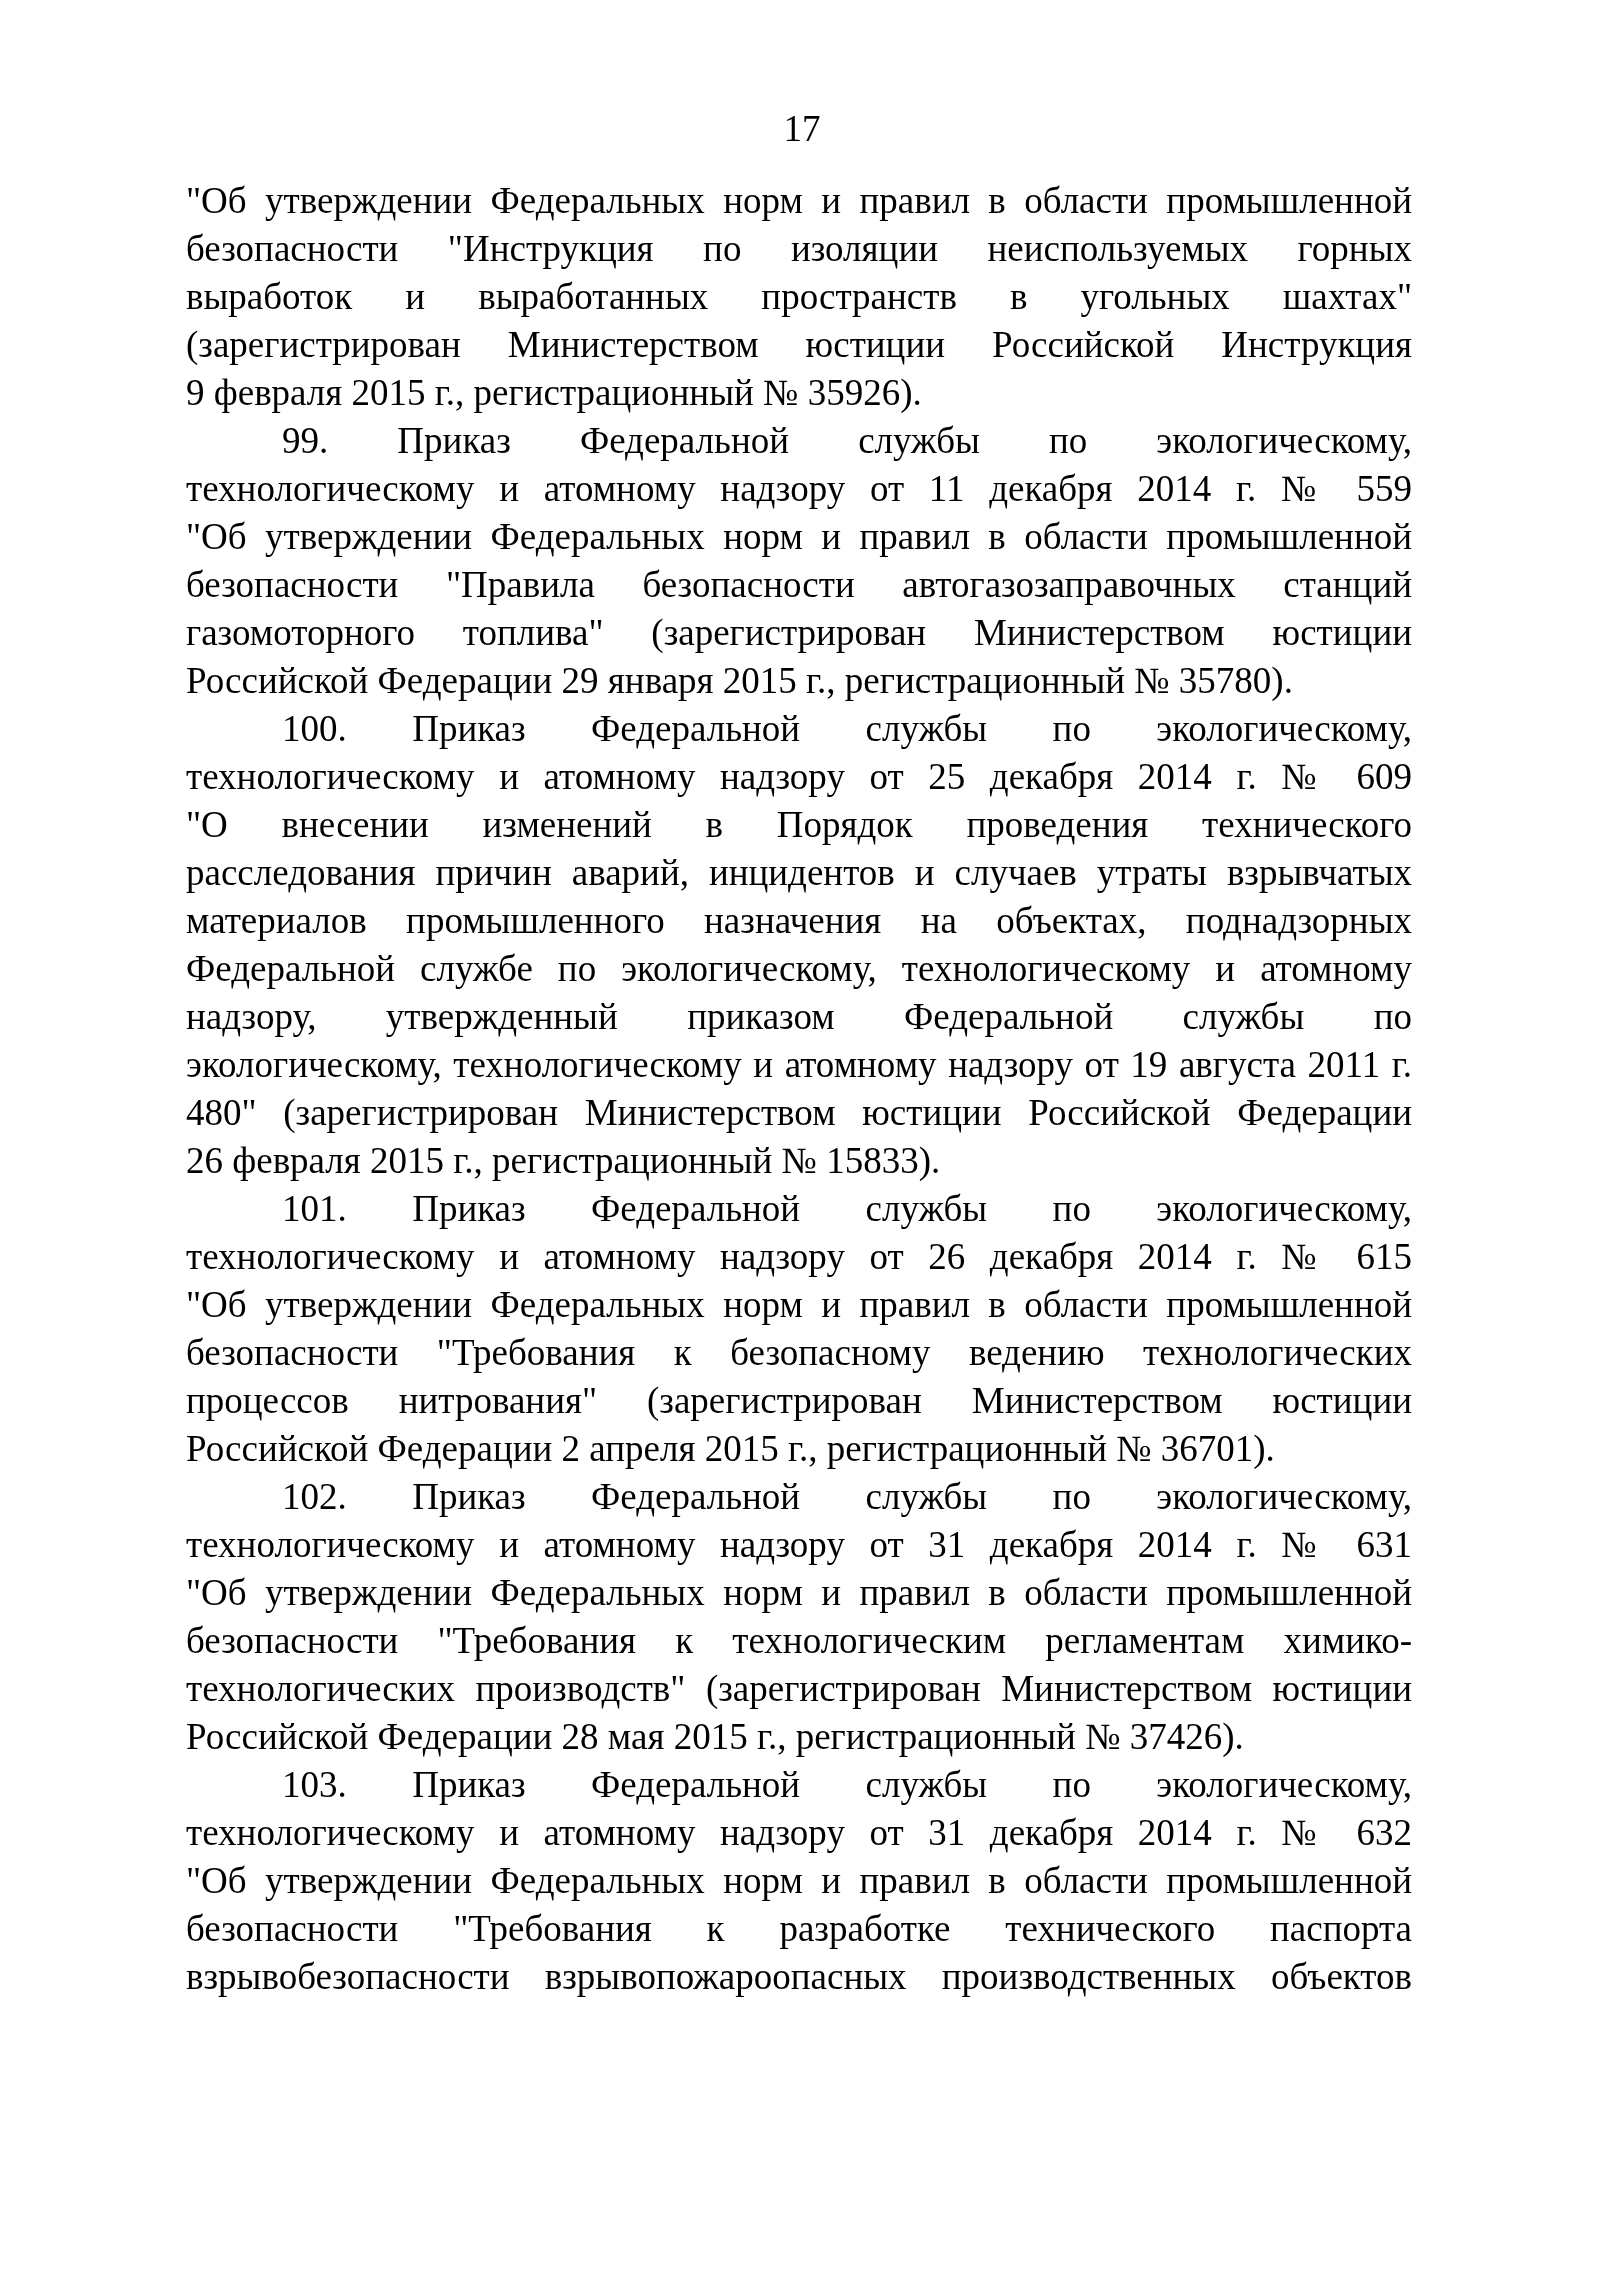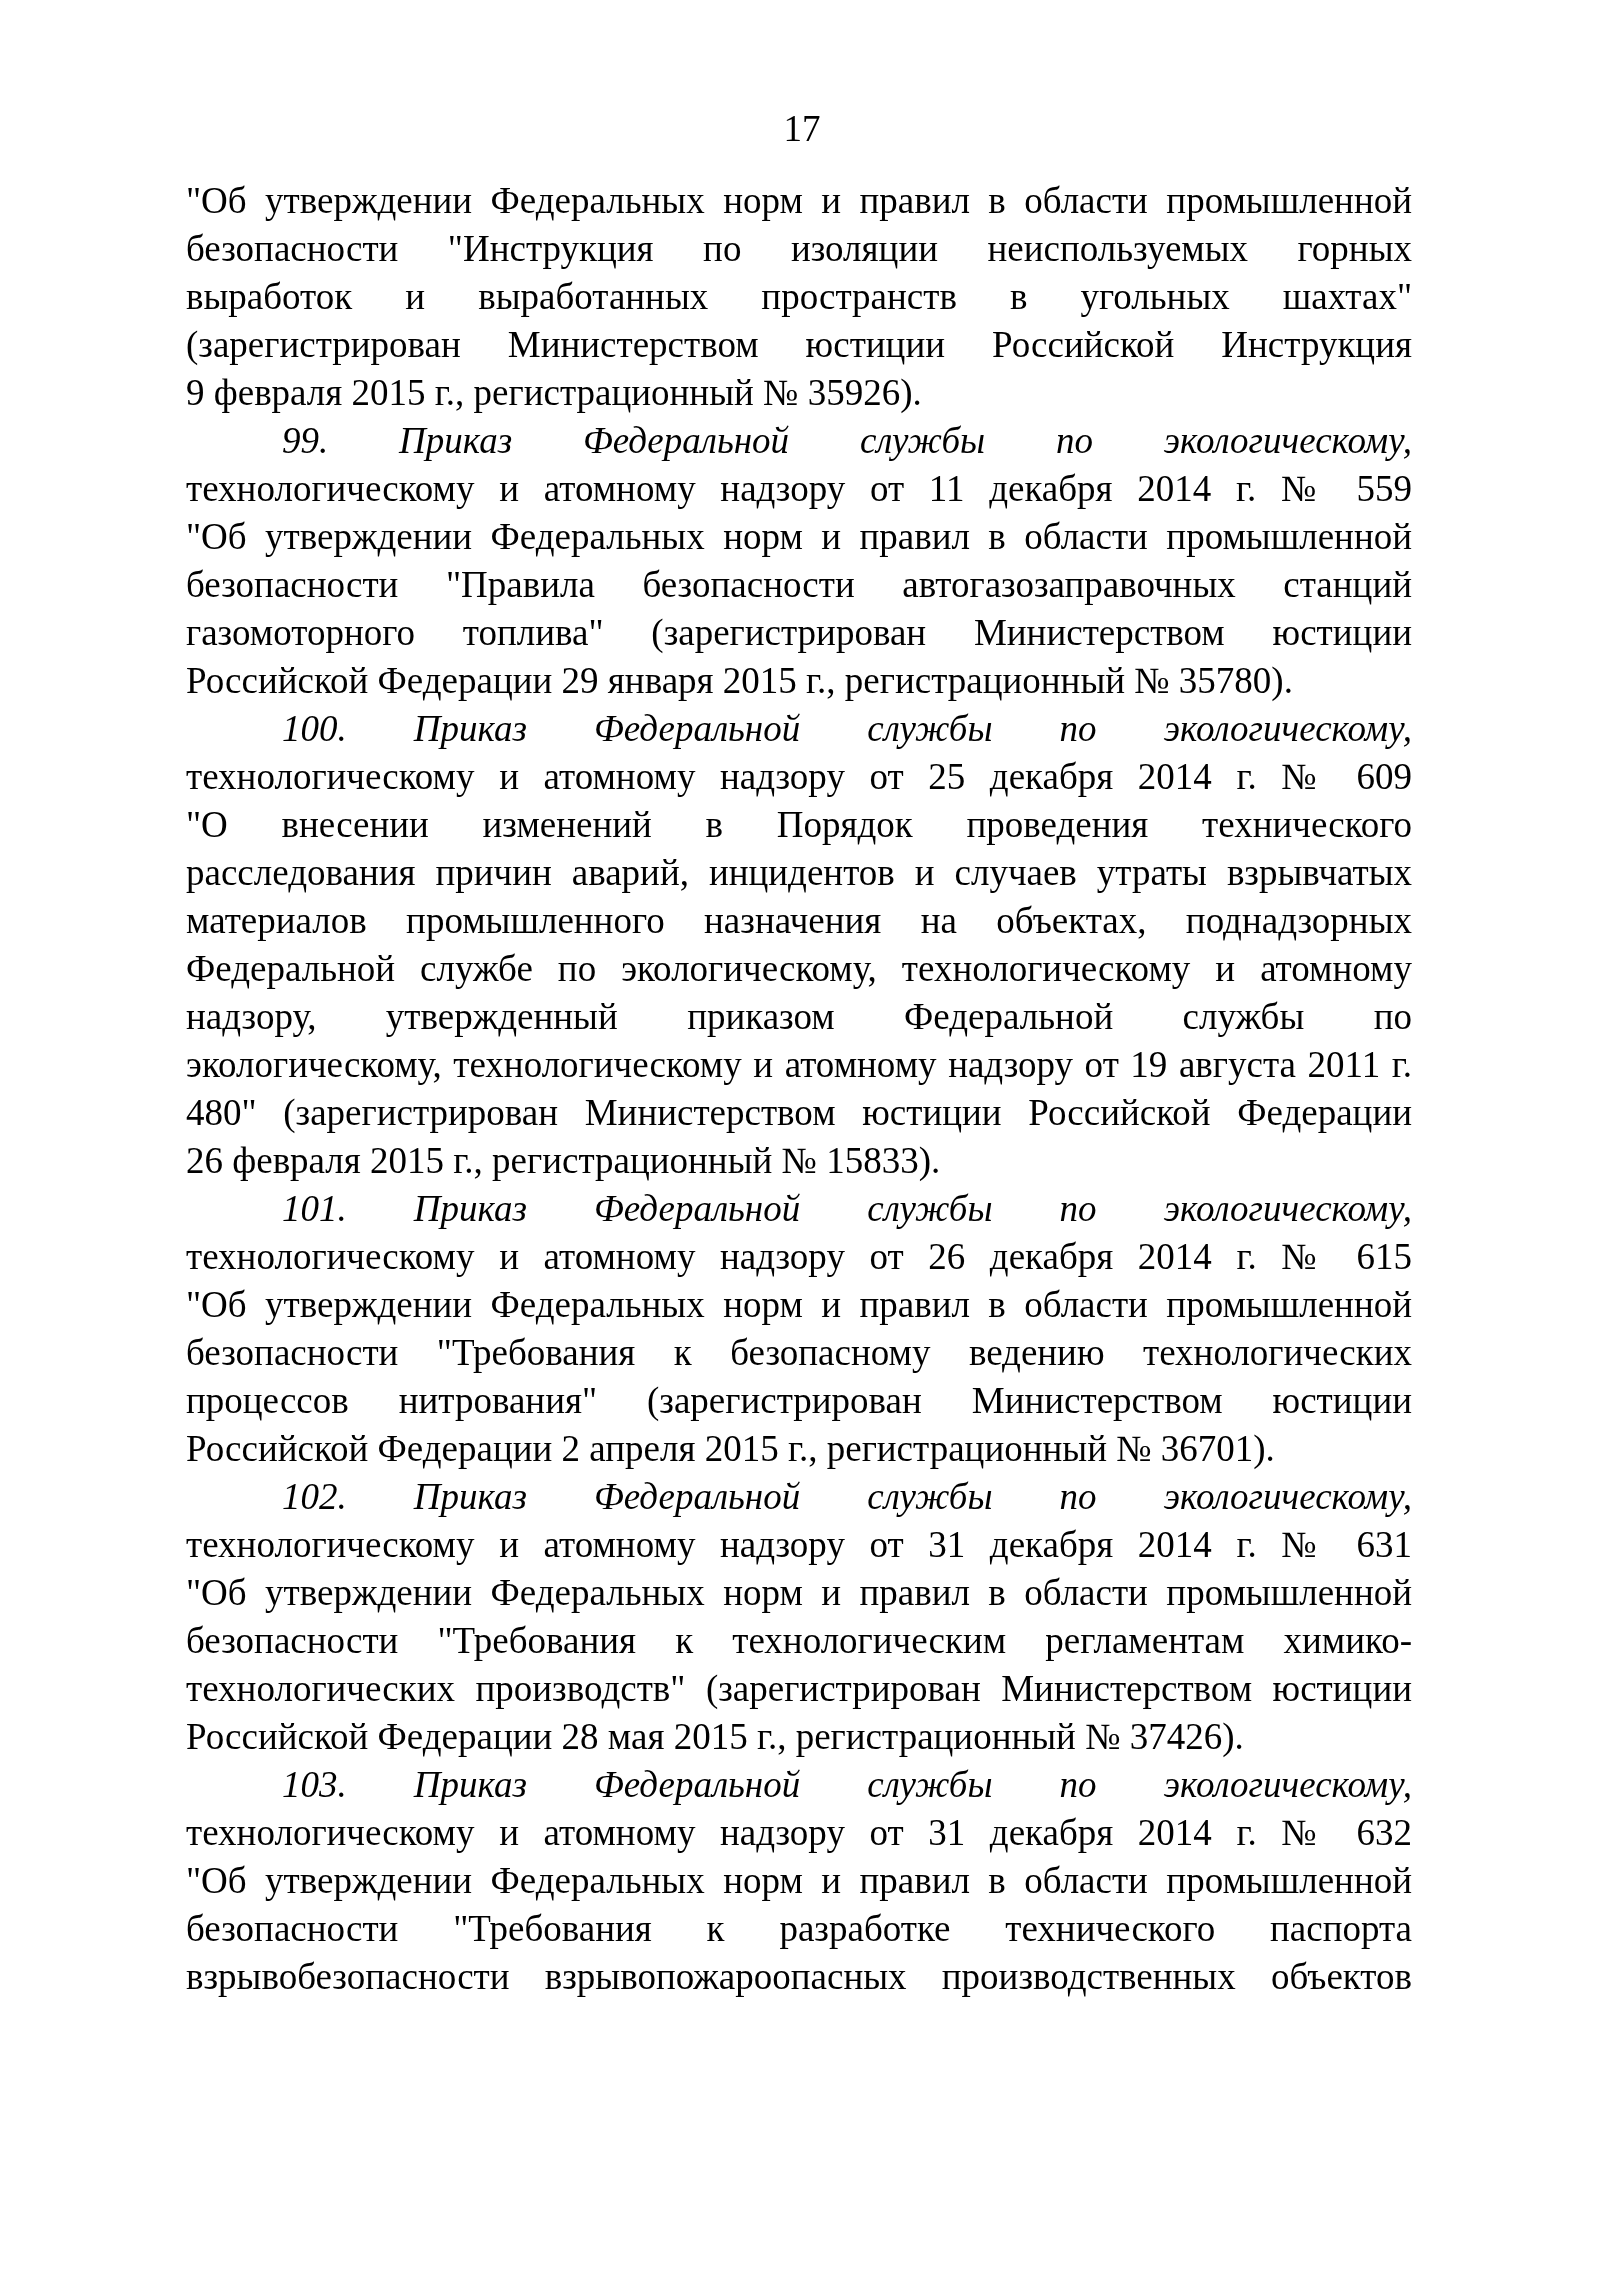--- a/index.html
+++ b/index.html
@@ -40,21 +40,20 @@
     text-align: justify;
     text-align-last: justify;
     overflow: visible;
   }
   .line.last {
     text-align: right;
     text-align-last: left;
   }
   .line.indent {
     padding-left: 96px;
-    font-style: italic;
   }
 </style>
 </head>
 <body>
 
 <div class="page-number">17</div>
 
 <div class="body-text">
 
   <div class="paragraph">

